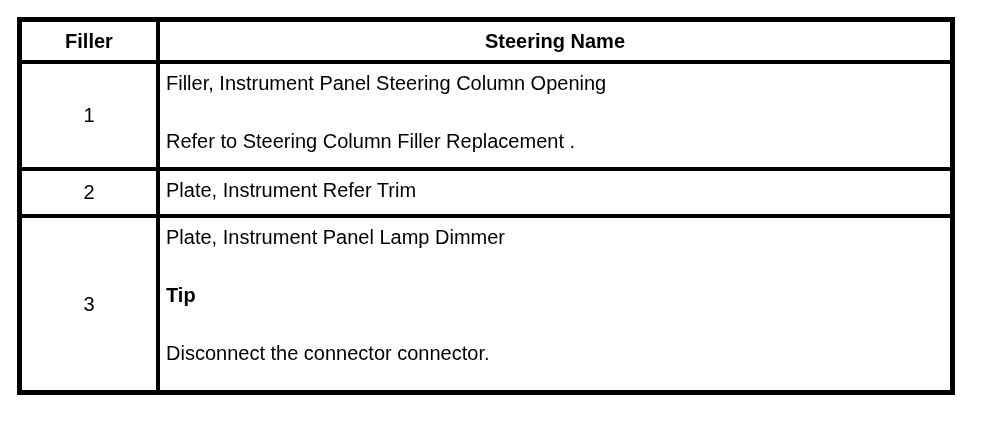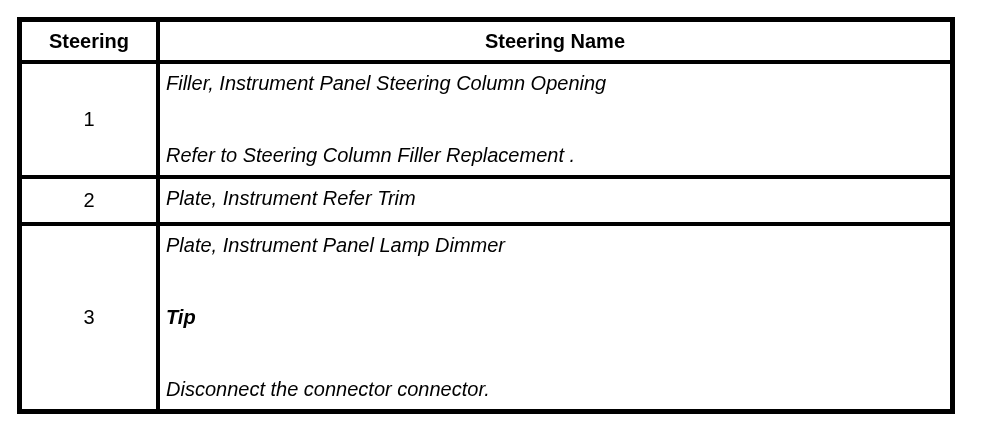--- a/index.html
+++ b/index.html
@@ -51,44 +51,43 @@
     font-weight: bold;
   }
   td.callout-cell {
     text-align: center;
     vertical-align: middle;
     font-weight: normal;
   }
   td.content-cell {
     vertical-align: top;
     padding: 2px 6px 2px 6px;
-    font-style: italic;
   }
   tr.row-1 td { height: 99px; }
   tr.row-2 td { height: 39px; }
   tr.row-3 td { height: 168px; }
   .para {
     line-height: 35px;
     white-space: nowrap;
   }
   .para.gap {
-    margin-top: 37px;
+    margin-top: 23px;
   }
   .para.bold {
     font-weight: bold;
   }
 </style>
 </head>
 <body>
 
 <div class="page">
   <table class="spec-table">
     <tbody>
       <tr class="header-row">
-        <th class="callout-col">Steering</th>
+        <th class="callout-col">Filler</th>
         <th>Steering Name</th>
       </tr>
 
 
       <tr class="row-1">
         <td class="callout-cell">1</td>
         <td class="content-cell">
           <div class="para">Filler, Instrument Panel Steering Column Opening</div>
           <div class="para gap">Refer to Steering Column Filler Replacement .</div>
         </td>

